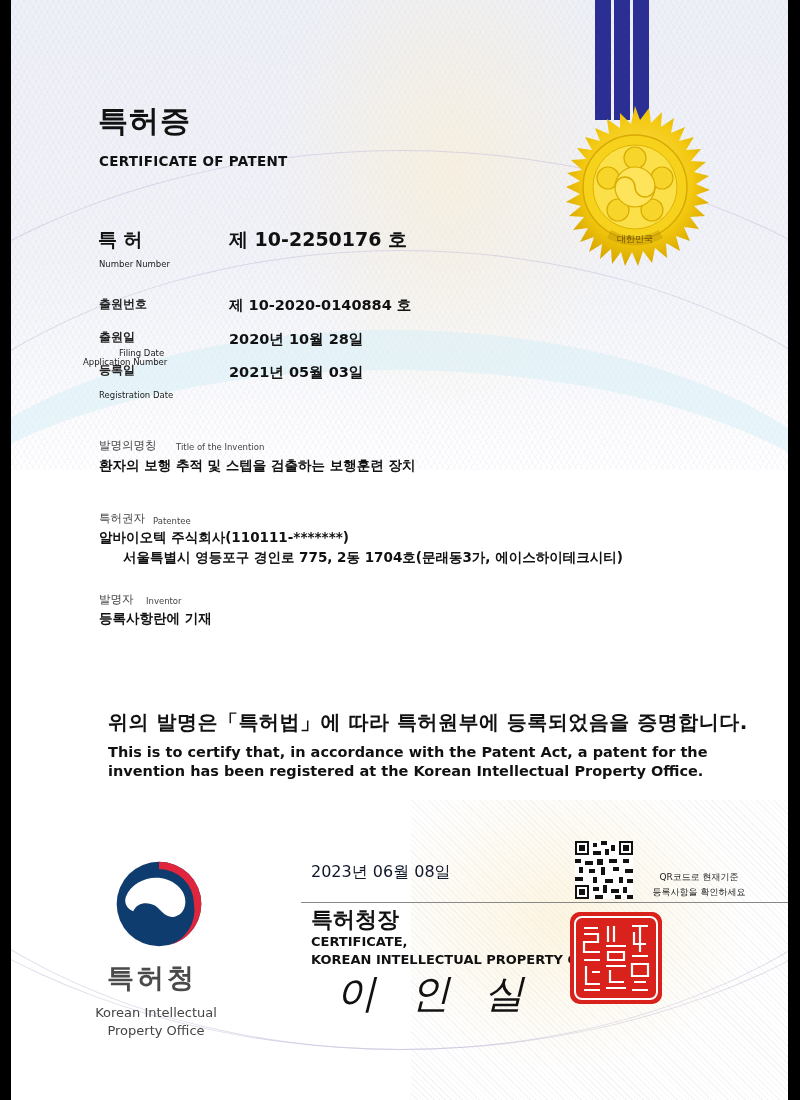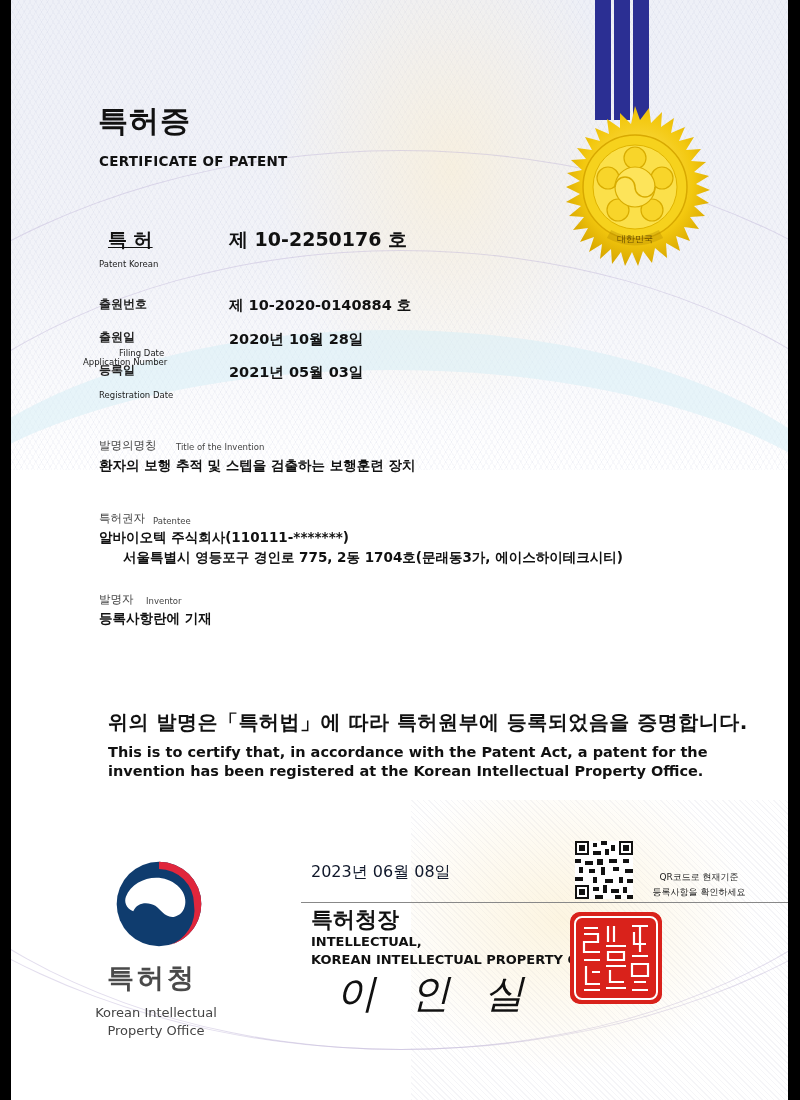--- a/index.html
+++ b/index.html
@@ -118,22 +118,22 @@
     </g>
     <circle cx="81" cy="81" r="20" fill="#fde45a" stroke="#d8ac00" stroke-width="1.2"></circle>
     <path d="M61,81 A10,10 0 0 1 81,81 A10,10 0 0 0 101,81" fill="none" stroke="#d8ac00" stroke-width="1.5"></path>
     <path d="M55,128 Q81,142 107,128" fill="none" stroke="#b48a00" stroke-width="9" opacity="0.35"></path>
     <text x="81" y="136" text-anchor="middle" font-size="9" fill="#6b5000" font-family="DejaVu Sans, sans-serif">대한민국</text>
   </svg>
 
   <div class="txt title-ko">특허증</div>
   <div class="txt title-en">CERTIFICATE OF PATENT</div>
 
-  <div class="txt lbl-ko-lg" style="left:97px;top:227px;text-decoration:underline;">특 허</div>
-  <div class="txt lbl-en-xs" style="left:88px;top:259px;">Patent Korean</div>
+  <div class="txt lbl-ko-lg" style="left:87px;top:227px;">특 허</div>
+  <div class="txt lbl-en-xs" style="left:88px;top:259px;">Number Number</div>
   <div class="txt val-lg" style="left:218px;top:227px;">제 10-2250176 호</div>
 
   <div class="txt lbl-ko-sm" style="left:88px;top:296px;">출원번호</div>
   <div class="txt lbl-en-xs" style="left:72px;top:315px;margin-top:42px;">Application Number</div>
   <div class="txt val-md" style="left:218px;top:296px;">제 10-2020-0140884 호</div>
 
   <div class="txt lbl-ko-sm" style="left:88px;top:329px;">출원일</div>
   <div class="txt lbl-en-xs" style="left:88px;top:348px;margin-left:20px;">Filing Date</div>
   <div class="txt val-md" style="left:218px;top:330px;">2020년 10월 28일</div>
 
@@ -161,21 +161,21 @@
     <circle cx="50" cy="50" r="46" fill="#0f3c6e"></circle>
     <path d="M50,4 A46,46 0 0 1 96,50 A46,46 0 0 1 60,95 A40,40 0 0 0 88,50 A38,38 0 0 0 50,12 Z" fill="#e0263c"></path>
     <path d="M14,42 C22,22 52,14 70,30 C84,42 80,62 66,64 C56,65 52,56 46,52 C38,47 26,48 22,58 C14,54 12,48 14,42 Z" fill="#ffffff"></path>
   </svg>
   <div class="txt logo-ko">특허청</div>
   <div class="txt logo-en">Korean Intellectual Property Office</div>
 
   <div class="txt issue-date">2023년 06월 08일</div>
   <div class="divider"></div>
   <div class="txt comm-ko">특허청장</div>
-  <div class="txt comm-en1">INTELLECTUAL,</div>
+  <div class="txt comm-en1">CERTIFICATE,</div>
   <div class="txt comm-en2">KOREAN INTELLECTUAL PROPERTY OFFICE</div>
   <div class="txt signature">이인실</div>
 
   <svg class="qr" viewBox="0 0 29 29" shape-rendering="crispEdges">
     <rect width="29" height="29" fill="#fff"></rect>
     <g fill="#111">
       <rect x="0" y="0" width="7" height="7"></rect>
         <rect x="1" y="1" width="5" height="5" fill="#fff"></rect>
         <rect x="2" y="2" width="3" height="3"></rect>
       <rect x="22" y="0" width="7" height="7"></rect>

